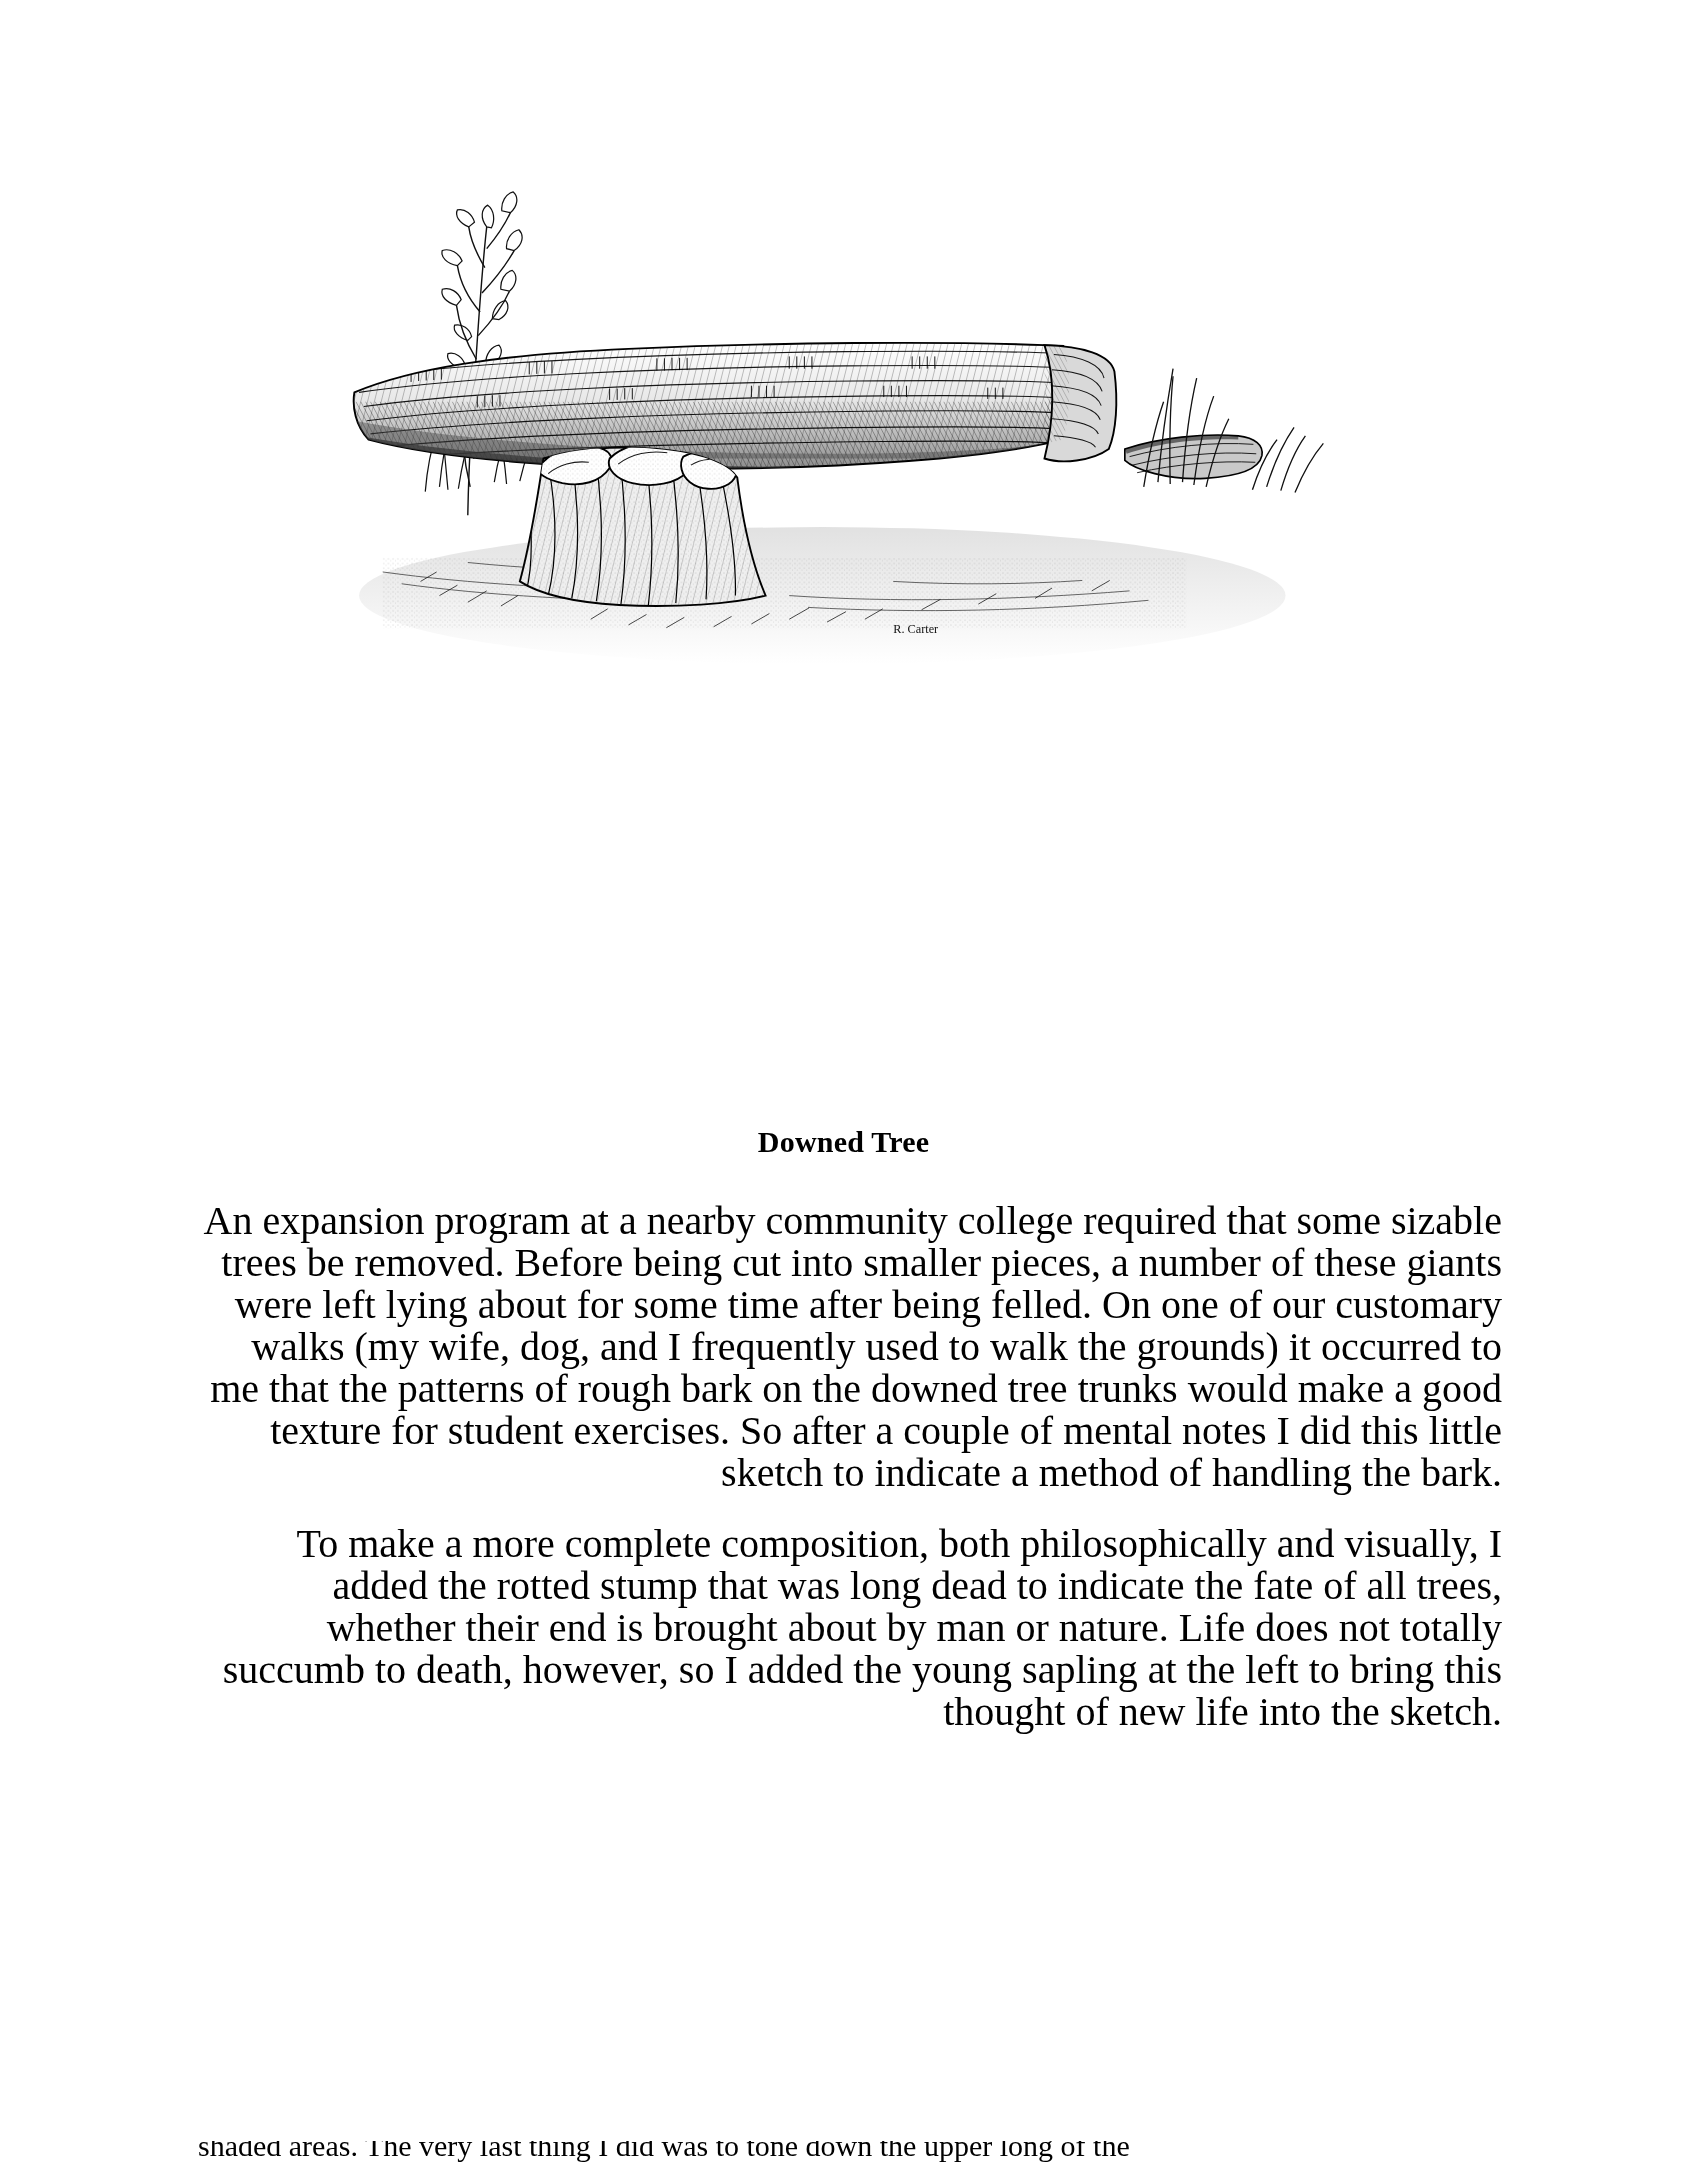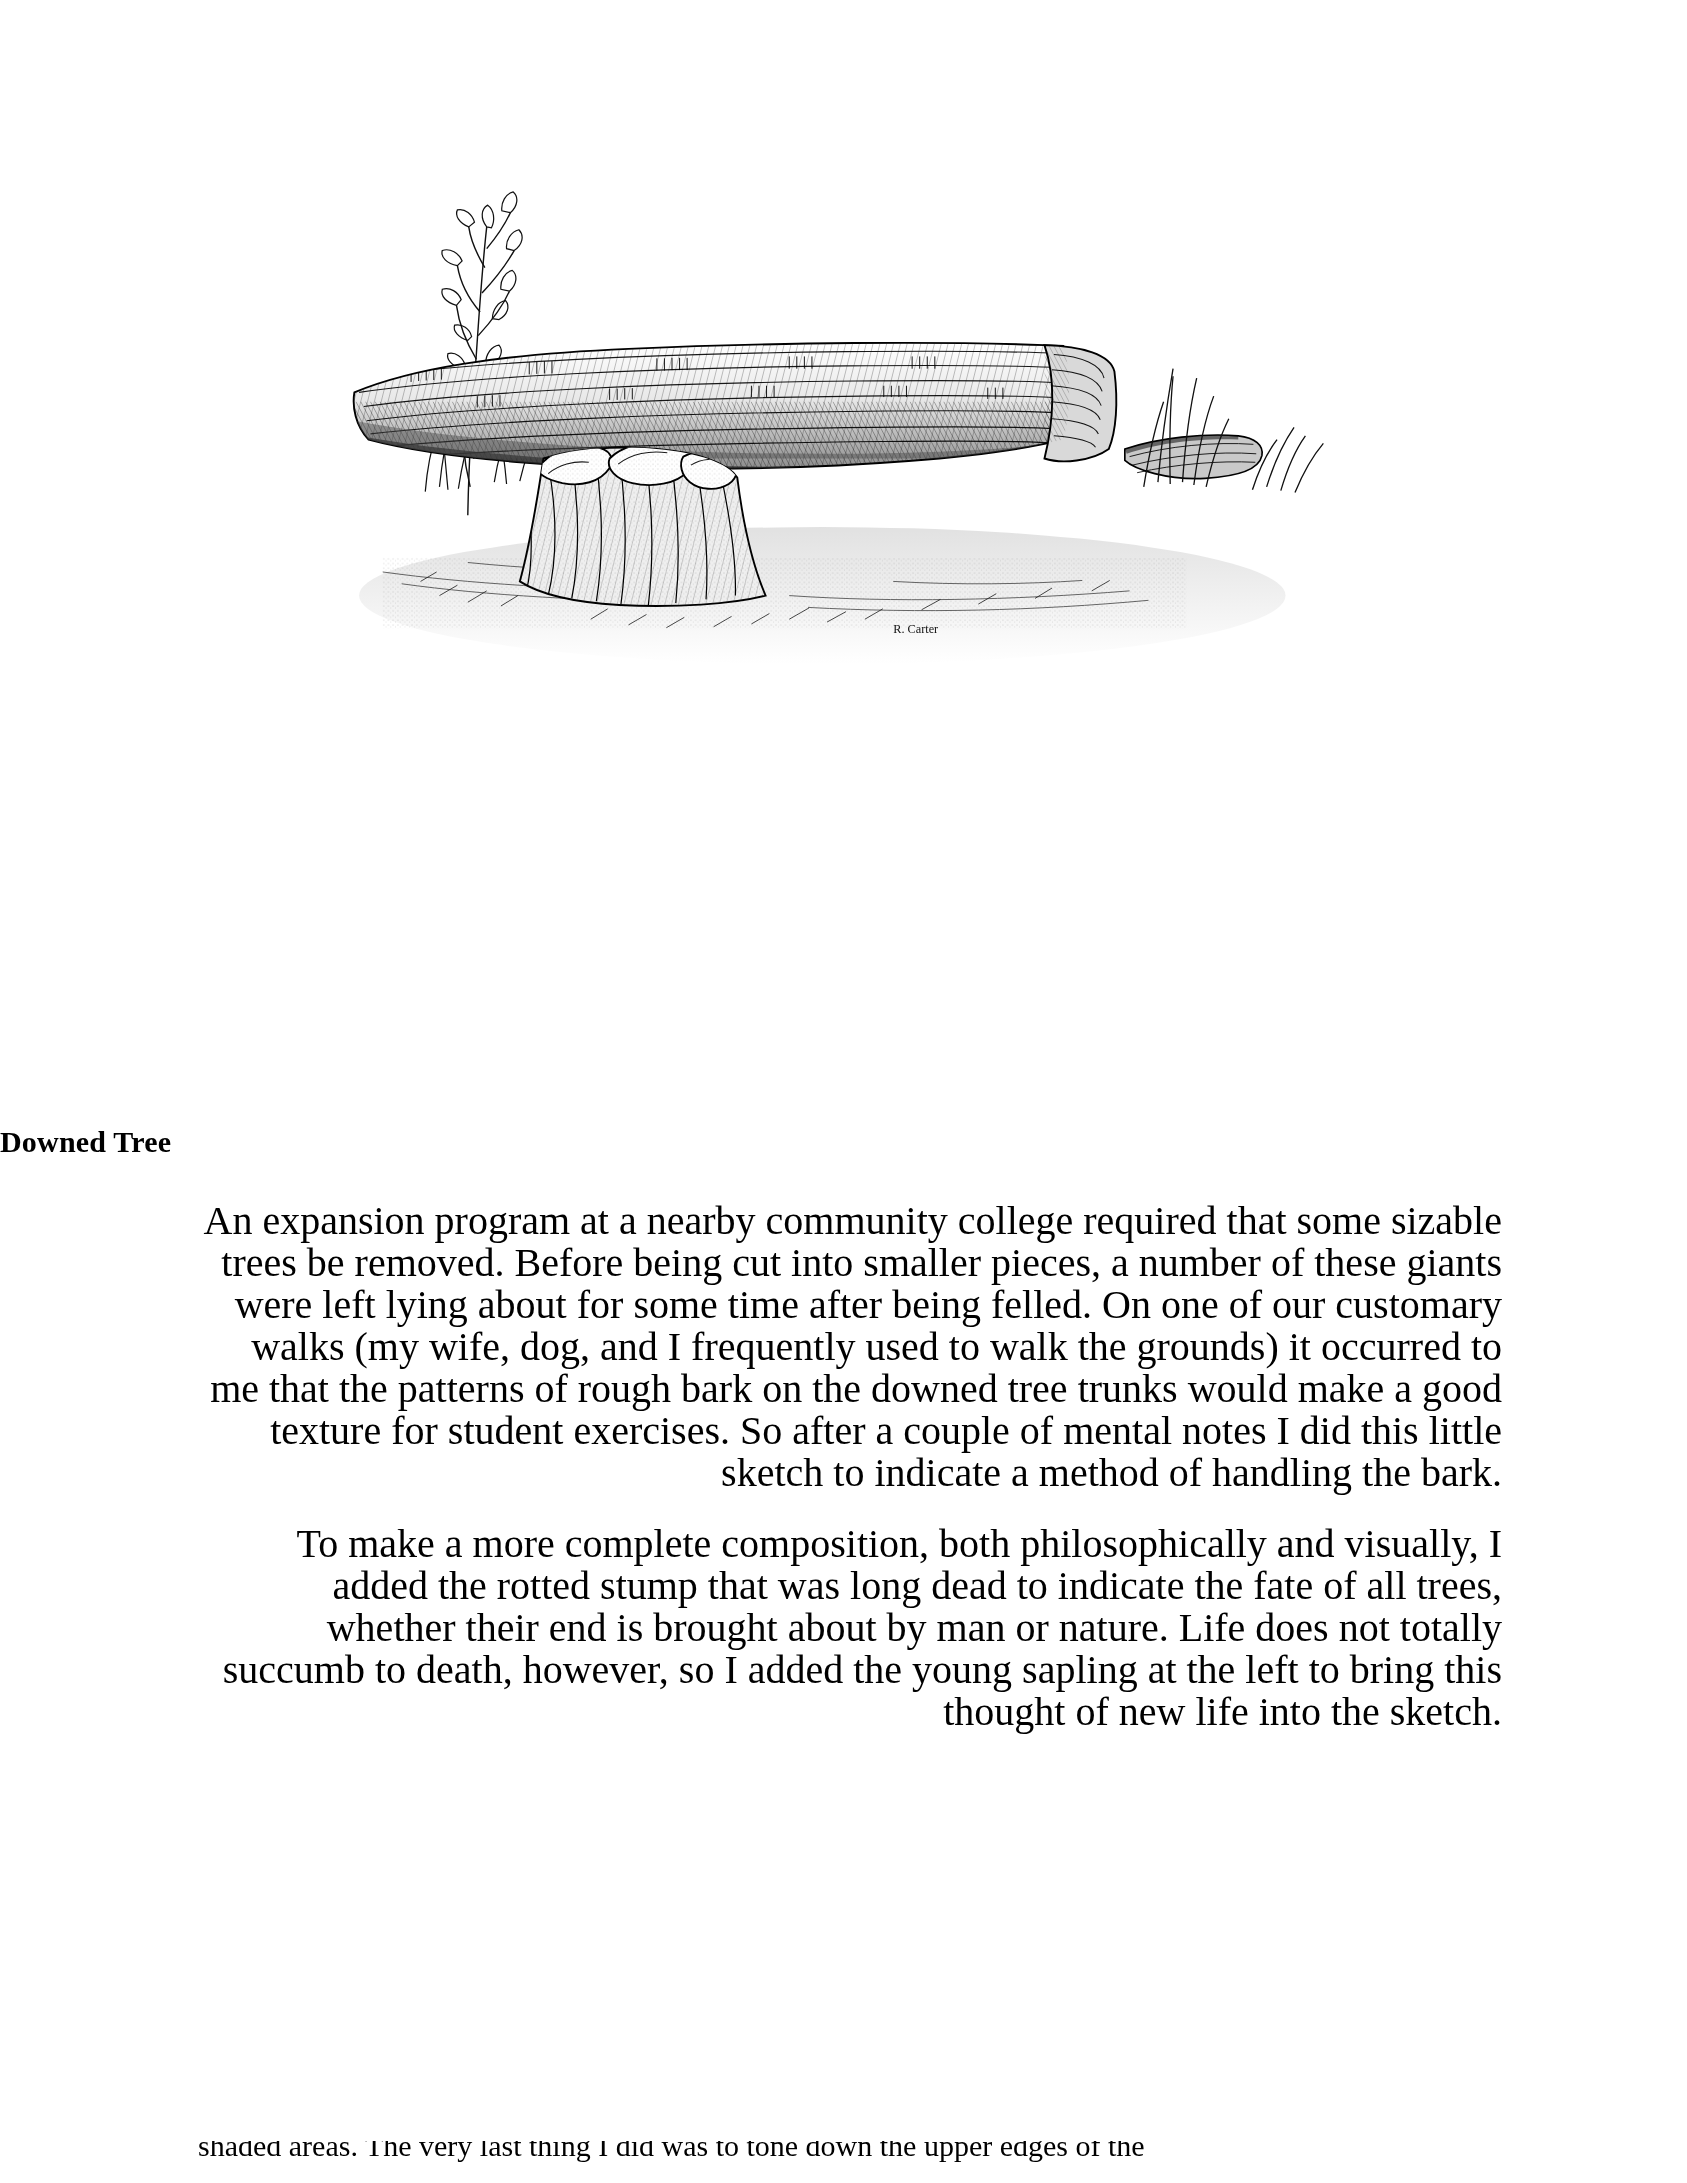--- a/index.html
+++ b/index.html
@@ -37,21 +37,21 @@
     width: 100%;
     height: 100%;
   }
 
   
   .caption {
     position: absolute;
     left: 0;
     top: 1125px;
     width: 1687px;
-    text-align: left;
+    text-align: center;
     font-family: "Liberation Serif", serif;
     font-weight: bold;
     font-size: 30px;
     letter-spacing: 0.2px;
   }
 
   
   .body-text {
     position: absolute;
     left: 198px;
@@ -293,17 +293,17 @@
   </div>
 
   <div class="caption">Downed Tree</div>
 
   <div class="body-text">
     <p>An expansion program at a nearby community college required that some sizable trees be removed. Before being cut into smaller pieces, a number of these giants were left lying about for some time after being felled. On one of our customary walks (my wife, dog, and I frequently used to walk the grounds) it occurred to me that the patterns of rough bark on the downed tree trunks would make a good texture for student exercises. So after a couple of mental notes I did this little sketch to indicate a method of handling the bark.</p>
     <p>To make a more complete composition, both philosophically and visually, I added the rotted stump that was long dead to indicate the fate of all trees, whether their end is brought about by man or nature. Life does not totally succumb to death, however, so I added the young sapling at the left to bring this thought of new life into the sketch.</p>
   </div>
 
   <div class="clip-wrap">
-    <span class="clipped">shaded areas. The very last thing I did was to tone down the upper edges of the</span>
+    <span class="clipped">shaded areas. The very last thing I did was to tone down the upper long of the</span>
   </div>
 
 </div>
 
 
 </body></html>

